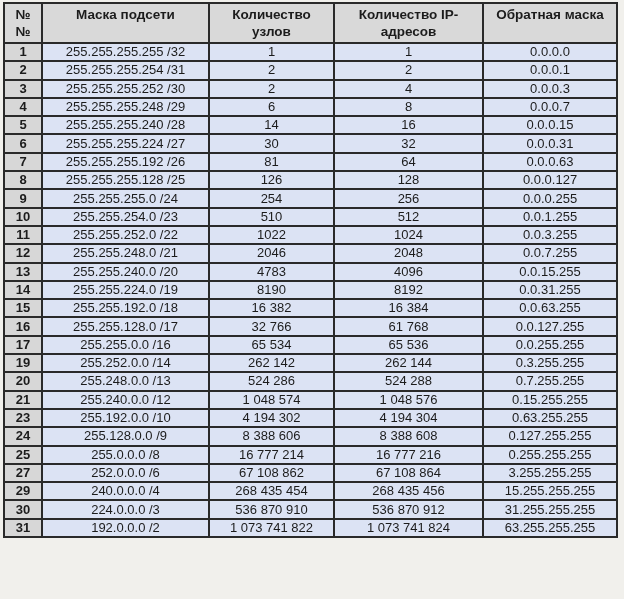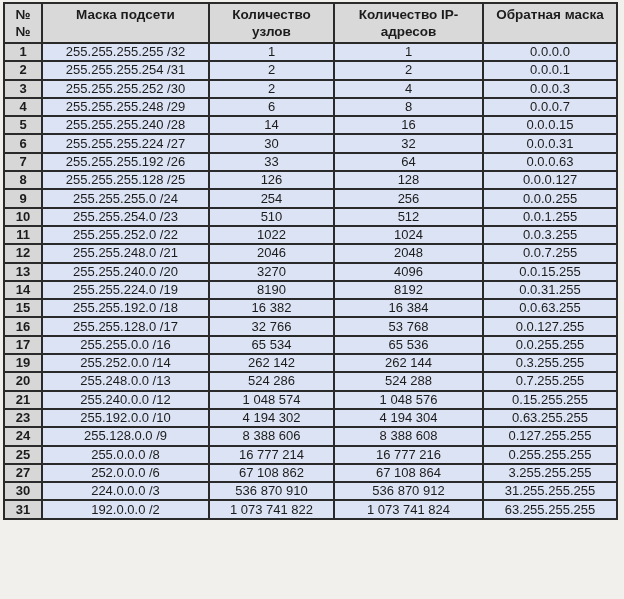--- a/index.html
+++ b/index.html
@@ -122,21 +122,21 @@
         <tr>
           <td class="num-cell">6</td>
           <td>255.255.255.224 /27</td>
           <td>30</td>
           <td>32</td>
           <td>0.0.0.31</td>
         </tr>
         <tr>
           <td class="num-cell">7</td>
           <td>255.255.255.192 /26</td>
-          <td>33</td>
+          <td>81</td>
           <td>64</td>
           <td>0.0.0.63</td>
         </tr>
         <tr>
           <td class="num-cell">8</td>
           <td>255.255.255.128 /25</td>
           <td>126</td>
           <td>128</td>
           <td>0.0.0.127</td>
         </tr>
@@ -164,21 +164,21 @@
         <tr>
           <td class="num-cell">12</td>
           <td>255.255.248.0 /21</td>
           <td>2046</td>
           <td>2048</td>
           <td>0.0.7.255</td>
         </tr>
         <tr>
           <td class="num-cell">13</td>
           <td>255.255.240.0 /20</td>
-          <td>3270</td>
+          <td>4783</td>
           <td>4096</td>
           <td>0.0.15.255</td>
         </tr>
         <tr>
           <td class="num-cell">14</td>
           <td>255.255.224.0 /19</td>
           <td>8190</td>
           <td>8192</td>
           <td>0.0.31.255</td>
         </tr>
@@ -186,21 +186,21 @@
           <td class="num-cell">15</td>
           <td>255.255.192.0 /18</td>
           <td>16 382</td>
           <td>16 384</td>
           <td>0.0.63.255</td>
         </tr>
         <tr>
           <td class="num-cell">16</td>
           <td>255.255.128.0 /17</td>
           <td>32 766</td>
-          <td>53 768</td>
+          <td>61 768</td>
           <td>0.0.127.255</td>
         </tr>
         <tr>
           <td class="num-cell">17</td>
           <td>255.255.0.0 /16</td>
           <td>65 534</td>
           <td>65 536</td>
           <td>0.0.255.255</td>
         </tr>
         <tr>
@@ -246,20 +246,27 @@
           <td>0.255.255.255</td>
         </tr>
         <tr>
           <td class="num-cell">27</td>
           <td>252.0.0.0 /6</td>
           <td>67 108 862</td>
           <td>67 108 864</td>
           <td>3.255.255.255</td>
         </tr>
         <tr>
+          <td class="num-cell">29</td>
+          <td>240.0.0.0 /4</td>
+          <td>268 435 454</td>
+          <td>268 435 456</td>
+          <td>15.255.255.255</td>
+        </tr>
+        <tr>
           <td class="num-cell">30</td>
           <td>224.0.0.0 /3</td>
           <td>536 870 910</td>
           <td>536 870 912</td>
           <td>31.255.255.255</td>
         </tr>
         <tr>
           <td class="num-cell">31</td>
           <td>192.0.0.0 /2</td>
           <td>1 073 741 822</td>

